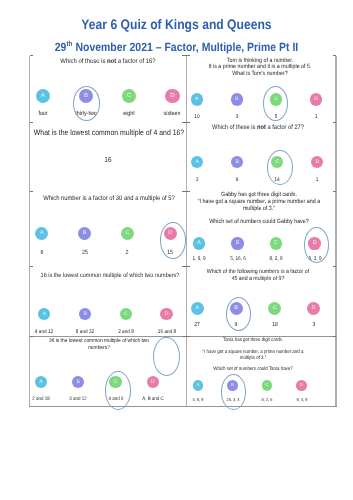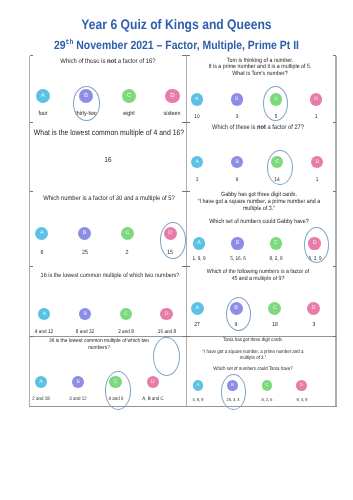--- a/index.html
+++ b/index.html
@@ -2,21 +2,21 @@
 <html><head>
 <meta charset="utf-8">
 <style>
   html,body{margin:0;padding:0;background:#fff;}
   body{width:353px;height:500px;font-family:"Liberation Sans",sans-serif;overflow:hidden;
        -webkit-font-smoothing:antialiased;text-rendering:geometricPrecision;}
   #page{position:relative;width:353px;height:500px;background:#fff;}
 
   .hdr{will-change:opacity;position:absolute;left:0;width:353px;text-align:center;font-weight:bold;color:#2e5fad;
        white-space:nowrap;line-height:1;transform:scaleX(.88);}
-  #subtitle .sup{font-size:.62em;vertical-align:super;font-family:Liberation Mono, monospace;}
+  #subtitle .sup{font-size:.62em;vertical-align:super;}
 
   .gline{position:absolute;background:#adadad;}
   .tick{position:absolute;background:#767676;height:1px;}
 
   .ln{will-change:opacity;position:absolute;text-align:center;color:#262626;line-height:1;white-space:nowrap;
       transform:scaleX(.88);}
   .bub{will-change:opacity;position:absolute;border-radius:50%;color:rgba(255,255,255,.86);text-align:center;}
   .lab{will-change:opacity;position:absolute;text-align:center;color:#262626;line-height:1;white-space:nowrap;
        transform:scaleX(.88);}
   .ell{position:absolute;box-sizing:border-box;border:1.1px solid #7fa4c6;border-radius:50%;}

